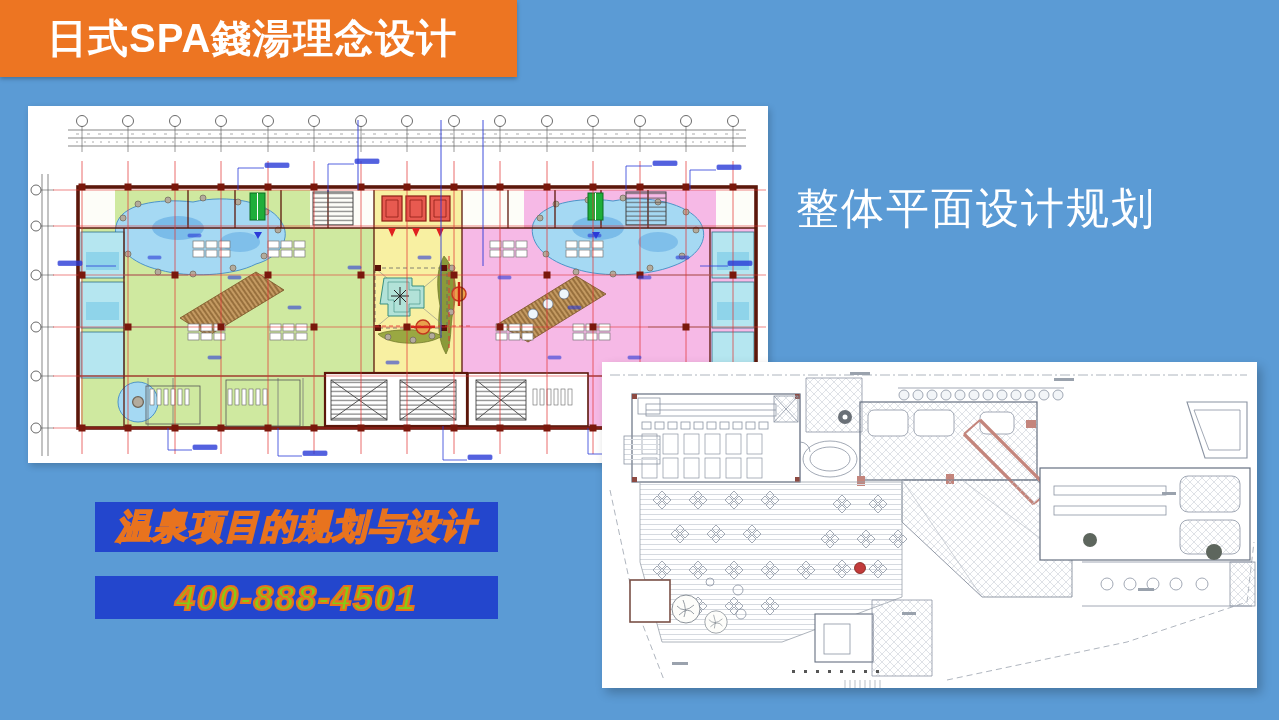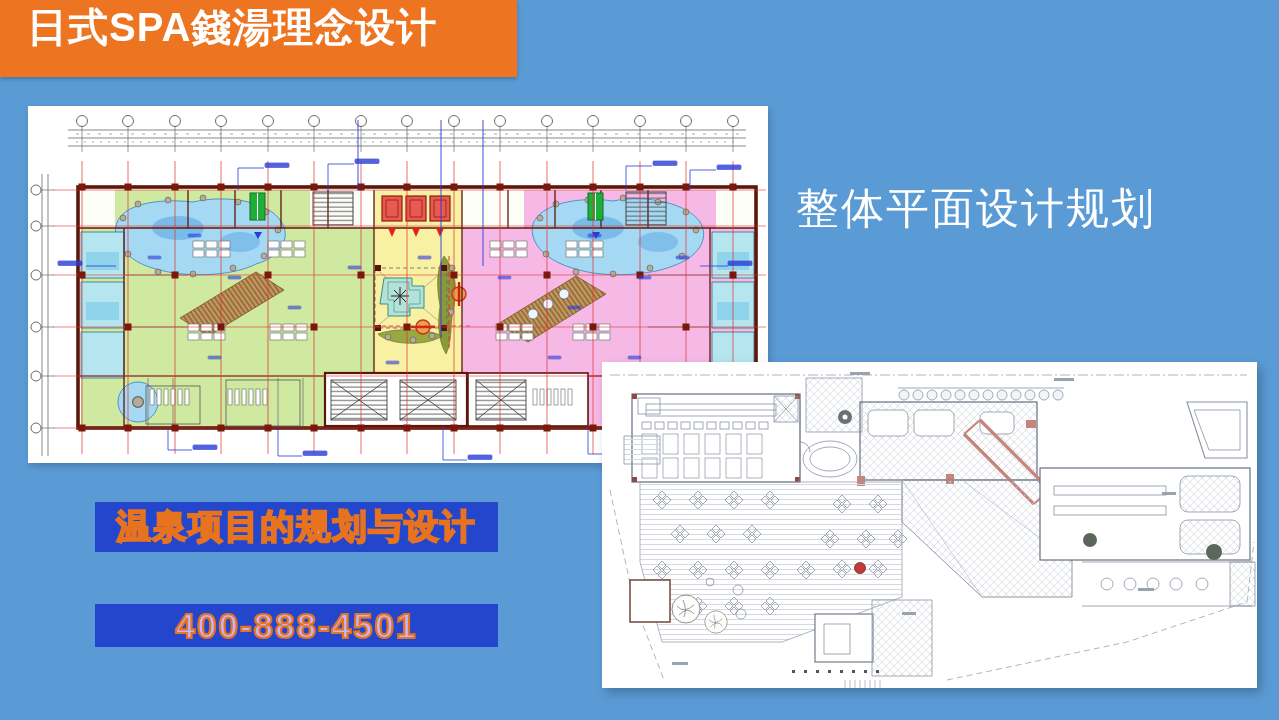--- a/index.html
+++ b/index.html
@@ -5,22 +5,22 @@
   html,body{margin:0;padding:0;}
   body{
     width:1279px;height:720px;overflow:hidden;
     font-family:"Liberation Sans","DejaVu Sans",sans-serif;
     background:#5b9bd5;
   }
   .slide{position:relative;width:1279px;height:720px;background:#5b9bd5;overflow:hidden;}
 
   .title-banner{
     position:absolute;left:0;top:0;width:517px;height:77px;
-    background:#ed7522;display:flex;
-    padding-left:27px;box-sizing:border-box;
+    background:#ed7522;display:flex;align-items:center;
+    padding-left:47px;box-sizing:border-box;
     box-shadow:0 2px 4px rgba(0,0,0,.25);
   }
   .title-banner .title-text{
     color:#ffffff;font-size:40px;font-weight:bold;letter-spacing:1px;white-space:nowrap;
   }
 
   .section-heading{
     position:absolute;left:796px;top:180px;margin:0;
     color:#ffffff;font-size:43px;font-weight:400;letter-spacing:2px;white-space:nowrap;
   }
@@ -28,26 +28,26 @@
   figure.plan{margin:0;position:absolute;background:#ffffff;}
   .plan-overall{left:28px;top:106px;width:740px;height:357px;box-shadow:2px 3px 7px rgba(0,0,0,.20);}
   .plan-detail{left:602px;top:362px;width:655px;height:326px;box-shadow:4px 5px 10px rgba(0,0,0,.24);}
   .plan svg{display:block;width:100%;height:100%;}
 
   .promo{
     position:absolute;left:95px;width:403px;background:#2346cd;
     display:flex;align-items:center;justify-content:center;
   }
   .promo span{
-    color:#c4b5fd;-webkit-text-stroke:2.2px #e8731e;
-    font-weight:800;white-space:nowrap;
+    color:#84cc16;-webkit-text-stroke:2.2px #e8731e;
+    font-weight:800;white-space:nowrap;font-style:italic;
   }
   .promo-title{top:502px;height:50px;}
   .promo-title span{font-size:34px;letter-spacing:2px;}
-  .promo-phone{top:604px;height:43px;}
+  .promo-phone{top:576px;height:43px;}
   .promo-phone span{font-size:35px;letter-spacing:2px;}
 </style>
 </head>
 <body>
 
 <div class="slide">
 
   <header class="title-banner">
     <span class="title-text">日式SPA錢湯理念设计</span>
   </header>

